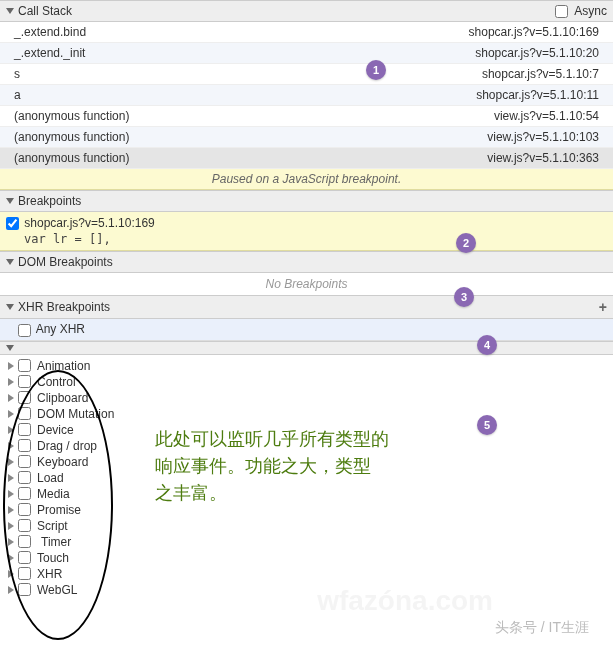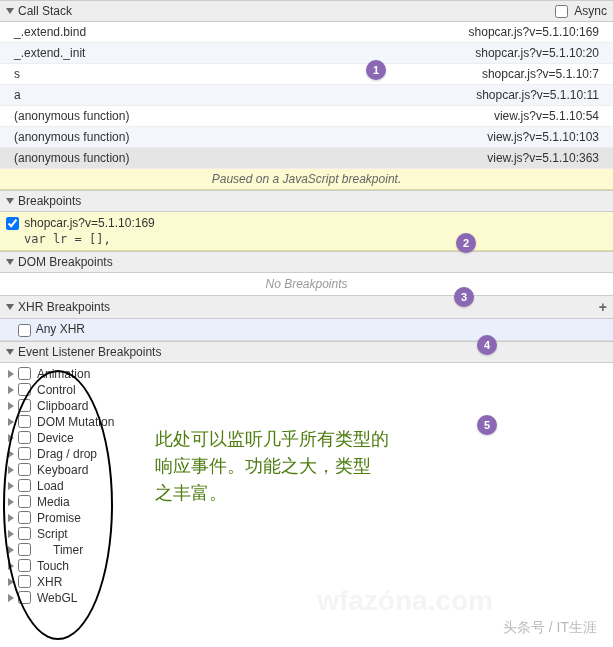--- a/index.html
+++ b/index.html
@@ -118,21 +118,21 @@
       line-height: 1.5;
     }
     .ellipse {
       position: absolute;
       border: 2px solid #000;
       border-radius: 50%;
       pointer-events: none;
     }
     .watermark1 {
       position: absolute;
-      right: 16px;
+      right: 24px;
       bottom: 10px;
       color: #bbb;
       font-size: 14px;
       font-family: "Microsoft YaHei", sans-serif;
     }
     .watermark2 {
       position: absolute;
       right: 120px;
       bottom: 30px;
       color: rgba(180,180,180,0.15);
@@ -208,21 +208,20 @@
       <span class="plus-btn">+</span>
     </span>
 </div>
 <div class="any-xhr">
   <input type="checkbox" style="">
   <span>Any XHR</span>
 </div>
 
 <div class="section-header">
   <span class="expand-arrow"></span>
-  <span>Event Listener Breakpoints</span>
 </div>
 <div class="event-list" id="event-list">
     <div class="event-item">
       <span class="collapse-arrow"></span>
       <input type="checkbox" style="">
       <span style="margin-left: 4px;">Animation</span>
     </div>
     <div class="event-item">
       <span class="collapse-arrow"></span>
       <input type="checkbox" style="">
@@ -269,21 +268,21 @@
       <span style="margin-left: 4px;">Promise</span>
     </div>
     <div class="event-item">
       <span class="collapse-arrow"></span>
       <input type="checkbox" style="">
       <span style="margin-left: 4px;">Script</span>
     </div>
     <div class="event-item">
       <span class="collapse-arrow"></span>
       <input type="checkbox" style="">
-      <span style="margin-left: 20px;">Timer</span>
+      <span style="margin-left: 8px;">Timer</span>
     </div>
     <div class="event-item">
       <span class="collapse-arrow"></span>
       <input type="checkbox" style="">
       <span style="margin-left: 4px;">Touch</span>
     </div>
     <div class="event-item">
       <span class="collapse-arrow"></span>
       <input type="checkbox" style="">
       <span style="margin-left: 4px;">XHR</span>

